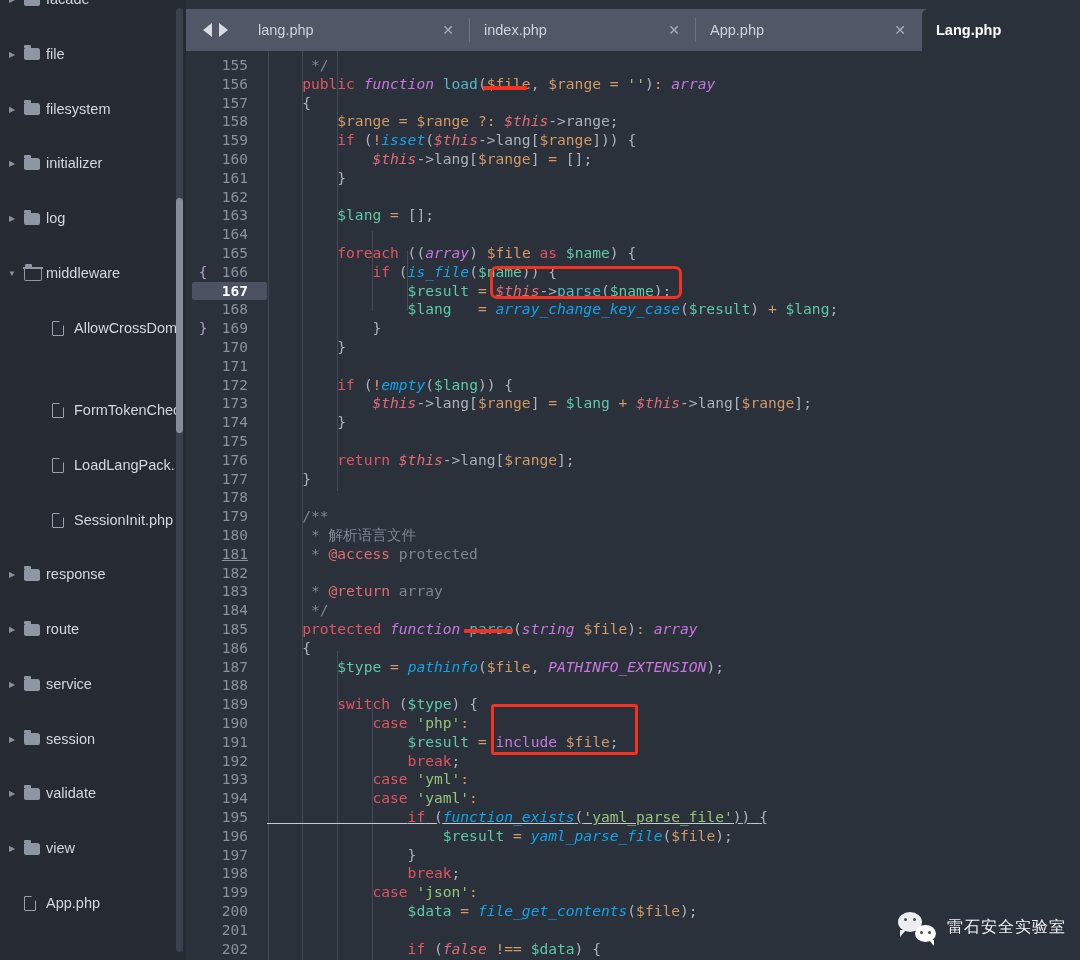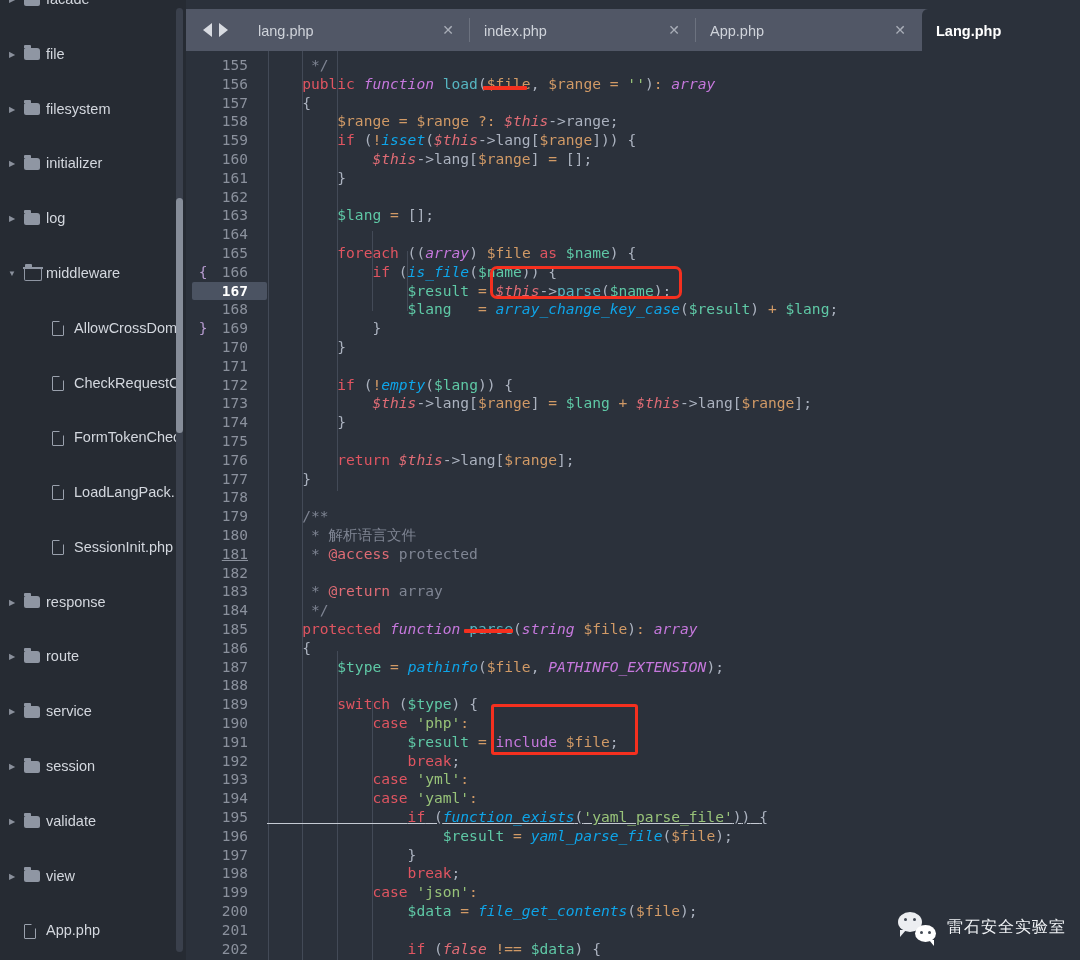--- a/index.html
+++ b/index.html
@@ -51,22 +51,22 @@
   
   .editor{position:absolute;left:186px;top:0;width:894px;height:960px;background:#2b313b;}
 
   
   .tabbar{position:absolute;left:0;top:9px;width:894px;height:42px;background:#515766;display:flex;align-items:stretch;}
   .navarrows{width:58px;display:flex;align-items:center;justify-content:center;gap:7px;color:#d7dae0;flex:0 0 auto;}
   .tri{width:0;height:0;border-top:7px solid transparent;border-bottom:7px solid transparent;}
   .tri.l{border-right:9px solid #d8dbe1;}
   .tri.r{border-left:9px solid #d8dbe1;}
   .tab{
-    position:relative;display:flex;align-items:flex-end;
-    flex:0 0 auto;padding:0 0 12px 14px;color:#cfd3da;font-size:14.5px;white-space:nowrap;
+    position:relative;display:flex;align-items:center;
+    flex:0 0 auto;padding:0 0 0 14px;color:#cfd3da;font-size:14.5px;white-space:nowrap;
   }
   .tab .tname{display:inline-block;}
   .tab .tclose{
     position:absolute;right:16px;top:50%;transform:translateY(-50%);
     color:#a9aeb8;font-size:14px;line-height:1;
   }
   .tab .tsep{position:absolute;right:0;top:9px;bottom:9px;width:1px;background:#6c727f;}
   .tab.active{background:#2b313b;color:#ffffff;font-weight:bold;border-radius:6px 6px 0 0;}
 
   
@@ -177,26 +177,20 @@
           <span class="ficon" style="left: 24px;">
             <span class="folder open"></span>
           </span>
           <span class="lbl" style="left: 46px;">middleware</span>
         </div>
         <div class="node" style="top: 164.4px;">
           <span class="ficon" style="left: 52px;">
             <span class="file"></span>
           </span>
           <span class="lbl" style="left: 74px;">AllowCrossDom</span>
-        </div>
-        <div class="node" style="top: 191.8px;">
-          <span class="ficon" style="left: 52px;">
-            <span class="file"></span>
-          </span>
-          <span class="lbl" style="left: 74px;">CheckRequestC</span>
         </div>
         <div class="node" style="top: 219.2px;">
           <span class="ficon" style="left: 52px;">
             <span class="file"></span>
           </span>
           <span class="lbl" style="left: 74px;">FormTokenChec</span>
         </div>
         <div class="node" style="top: 246.6px;">
           <span class="ficon" style="left: 52px;">
             <span class="file"></span>

